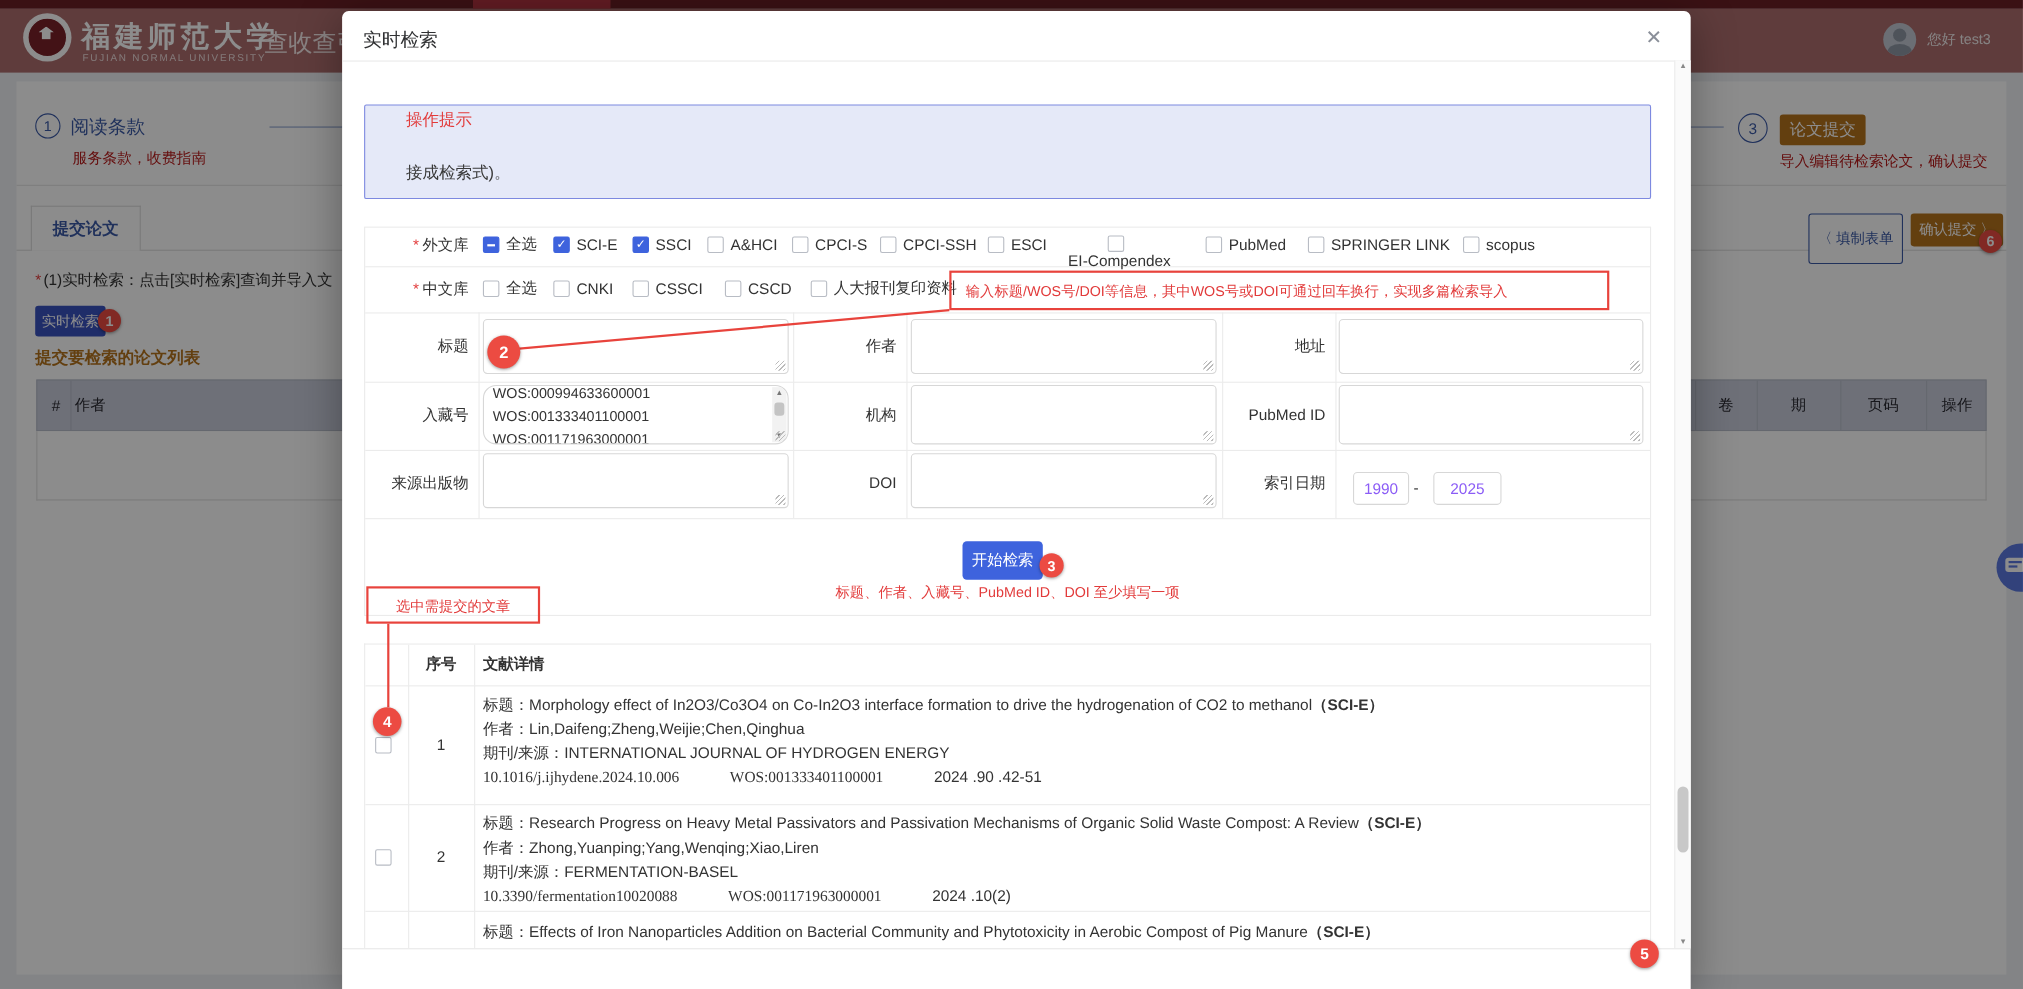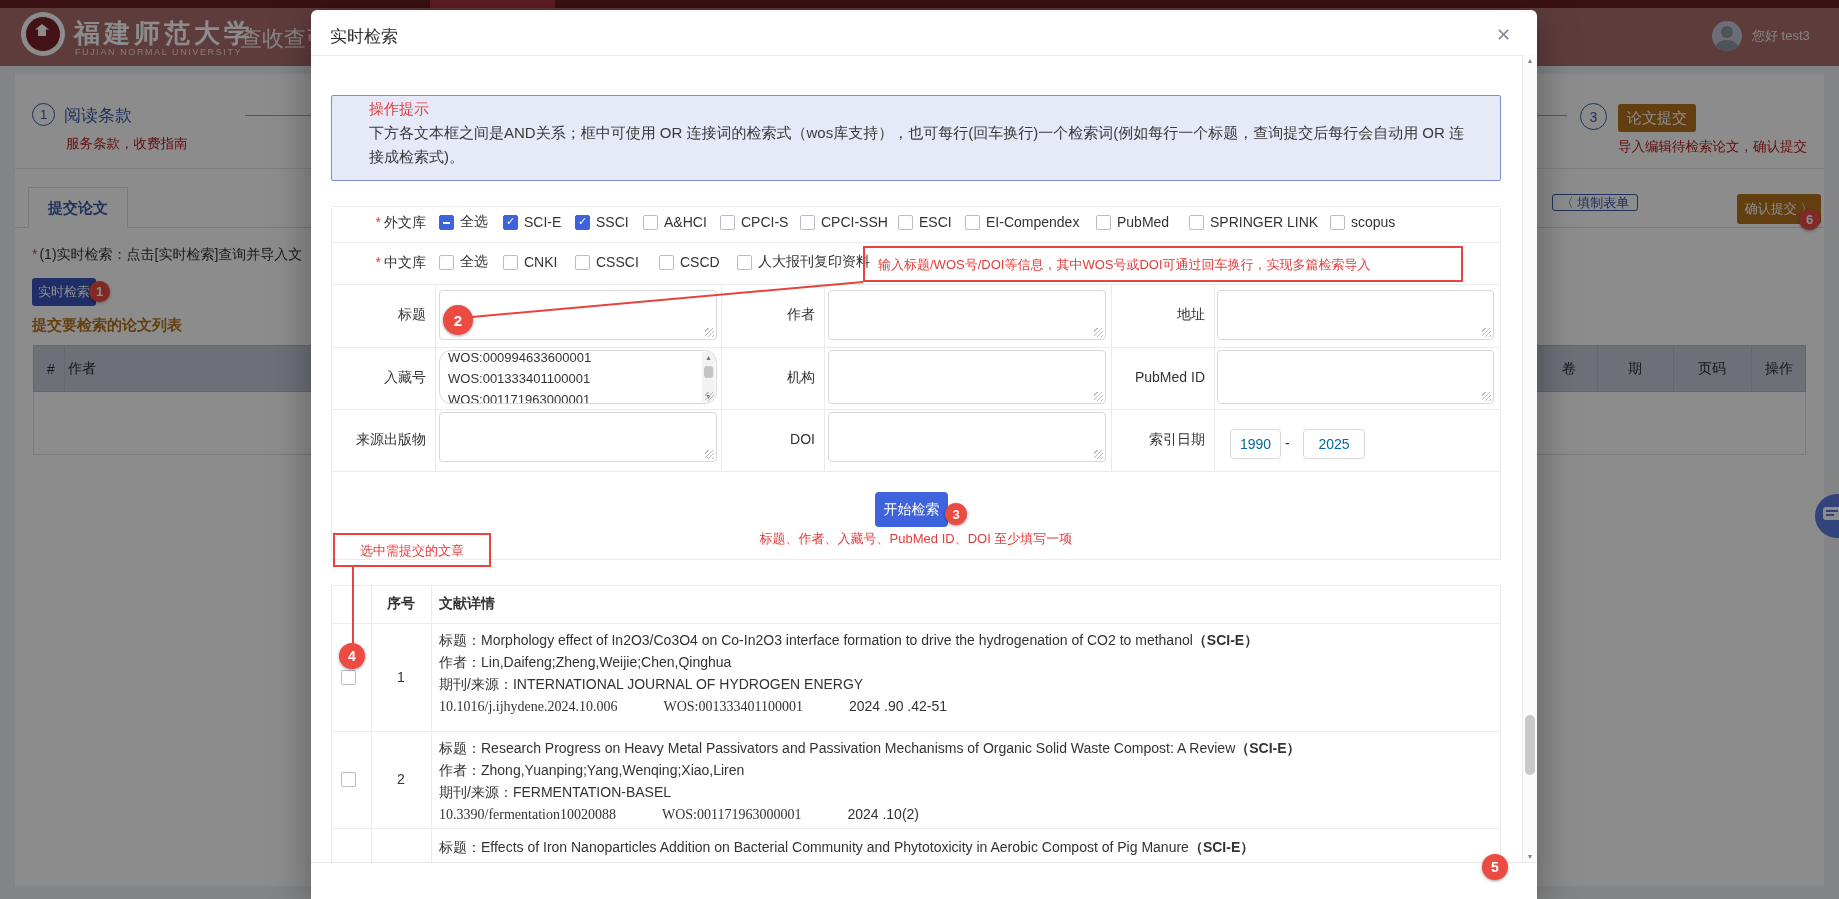--- a/index.html
+++ b/index.html
@@ -75,21 +75,21 @@
   .cb.ind::after{content:"";position:absolute;left:3px;top:6px;width:7px;height:2px;background:#fff;}
   .cbl{margin-left:6px;font-size:14px;color:#333;white-space:nowrap;}
   .ta{position:absolute;box-sizing:border-box;border:1px solid #d7d7d7;border-radius:4px;background:#fff;overflow:hidden;}
   .ta::after{content:"";position:absolute;right:2px;bottom:2px;width:9px;height:9px;
     background:repeating-linear-gradient(135deg,transparent,transparent 2px,#bbb 2px,#bbb 3px);}
   .ta .tx{position:absolute;left:8px;top:-4px;font-size:13px;line-height:21px;color:#333;white-space:nowrap;}
   .ta .sb{position:absolute;right:1px;top:1px;width:13px;height:calc(100% - 2px);background:#f2f2f2;}
   .ta .sb .ar{position:absolute;left:0;width:13px;height:11px;font-size:7px;color:#777;text-align:center;line-height:11px;}
   .ta .sb .th{position:absolute;left:2px;top:14px;width:9px;height:12px;background:#c4c4c4;border-radius:3px;}
   .dinput{position:absolute;box-sizing:border-box;border:1px solid #d7d7d7;border-radius:4px;background:#fff;
-    display:flex;align-items:center;justify-content:center;font-size:14px;color:#0369a1;}
+    display:flex;align-items:center;justify-content:center;font-size:14px;color:#8b5cf6;}
   .search-btn{position:absolute;left:564px;top:482px;width:73px;height:35px;background:#3e63dd;border-radius:4px;
     color:#fff;font-size:14px;display:flex;align-items:center;justify-content:center;}
   .red-hint{position:absolute;left:20px;width:1170px;text-align:center;font-size:13px;color:#e23b3b;}
   .ann-box{position:absolute;box-sizing:border-box;border:2px solid #e8433c;color:#e23b3b;font-size:13px;background:transparent;}
   .rbadge{position:absolute;border-radius:50%;background:#ec4b42;color:#fff;font-weight:bold;
     display:flex;align-items:center;justify-content:center;box-shadow:0 1px 3px rgba(0,0,0,.4);z-index:5;}
   .annsvg{position:absolute;left:0;top:0;width:1226px;height:889px;pointer-events:none;z-index:4;}
   .rtable{position:absolute;left:20px;top:575px;width:1170px;height:277px;box-sizing:border-box;
     border:1px solid #ececec;border-bottom:none;overflow:hidden;background:#fff;}
   .rt-vline{position:absolute;top:0;width:1px;height:277px;background:#ececec;}
@@ -139,21 +139,21 @@
     <div class="step-sub" style="left:66px;top:135px;">服务条款，收费指南</div>
     <div class="step-line"></div>
     <div class="step-circle" style="left:1580px;top:103px;width:27px;height:27px;font-size:14px;">3</div>
     <div class="step3-box">论文提交</div>
     <div class="step-sub" style="left:1618px;top:138px;">导入编辑待检索论文，确认提交</div>
 
     <div class="hdiv" style="left:15px;top:168px;width:1809px;"></div>
     <div class="hdiv" style="left:15px;top:227px;width:1809px;background:#dcdcdc;"></div>
     <div class="tab">提交论文</div>
 
-    <div class="btn-outline" style="left:1552px;top:194px;width:86px;height:17px;">〈 填制表单</div>
+    <div class="btn-outline" style="left:1644px;top:194px;width:86px;height:46px;">〈 填制表单</div>
     <div class="btn-orange" style="left:1737px;top:194px;width:84px;height:30px;">确认提交 〉</div>
     <div class="rbadge" style="left:1799px;top:209px;width:21px;height:21px;font-size:13px;">6</div>
 
     <div class="bg-hint"><span class="star">*</span><span>(1)实时检索：点击[实时检索]查询并导入文</span></div>
     <div class="btn-blue-sm">实时检索</div>
     <div class="rbadge" style="left:89px;top:281px;width:21px;height:21px;font-size:13px;">1</div>
     <div class="list-title">提交要检索的论文列表</div>
 
     <div class="bgthead">
       <div class="cell" style="left:4px;width:26px;">#</div>
@@ -180,21 +180,20 @@
 
   <div class="overlay"></div>
 
   <div class="modal">
     <div class="m-title">实时检索</div>
     <div class="m-close">✕</div>
     <div class="m-hdiv"></div>
 
     <div class="tips"></div>
     <div class="tips-title">操作提示</div>
-    <div class="tips-line" style="top:114px;">下方各文本框之间是AND关系；框中可使用 OR 连接词的检索式（wos库支持），也可每行(回车换行)一个检索词(例如每行一个标题，查询提交后每行会自动用 OR 连</div>
     <div class="tips-line" style="top:138px;">接成检索式)。</div>
 
     <div class="ftable">
       <div class="f-hline" style="top:35px;"></div>
       <div class="f-hline" style="top:77px;"></div>
       <div class="f-hline" style="top:140px;"></div>
       <div class="f-hline" style="top:202px;"></div>
       <div class="f-hline" style="top:264px;"></div>
       <div class="f-vline" style="left:103px;"></div>
       <div class="f-vline" style="left:389px;"></div>
@@ -236,21 +235,21 @@
         <span class="cbl">CPCI-S</span>
       </div>
     <div class="cbx" style="left:489px;top:204px;">
         <span class="cb"></span>
         <span class="cbl">CPCI-SSH</span>
       </div>
     <div class="cbx" style="left:587px;top:204px;">
         <span class="cb"></span>
         <span class="cbl">ESCI</span>
       </div>
-    <div class="cbx" style="left:654px;top:204px;">
+    <div class="cbx" style="left:654px;top:204px;flex-direction:column;">
         <span class="cb"></span>
         <span class="cbl">EI-Compendex</span>
       </div>
     <div class="cbx" style="left:785px;top:204px;">
         <span class="cb"></span>
         <span class="cbl">PubMed</span>
       </div>
     <div class="cbx" style="left:878px;top:204px;">
         <span class="cb"></span>
         <span class="cbl">SPRINGER LINK</span>

